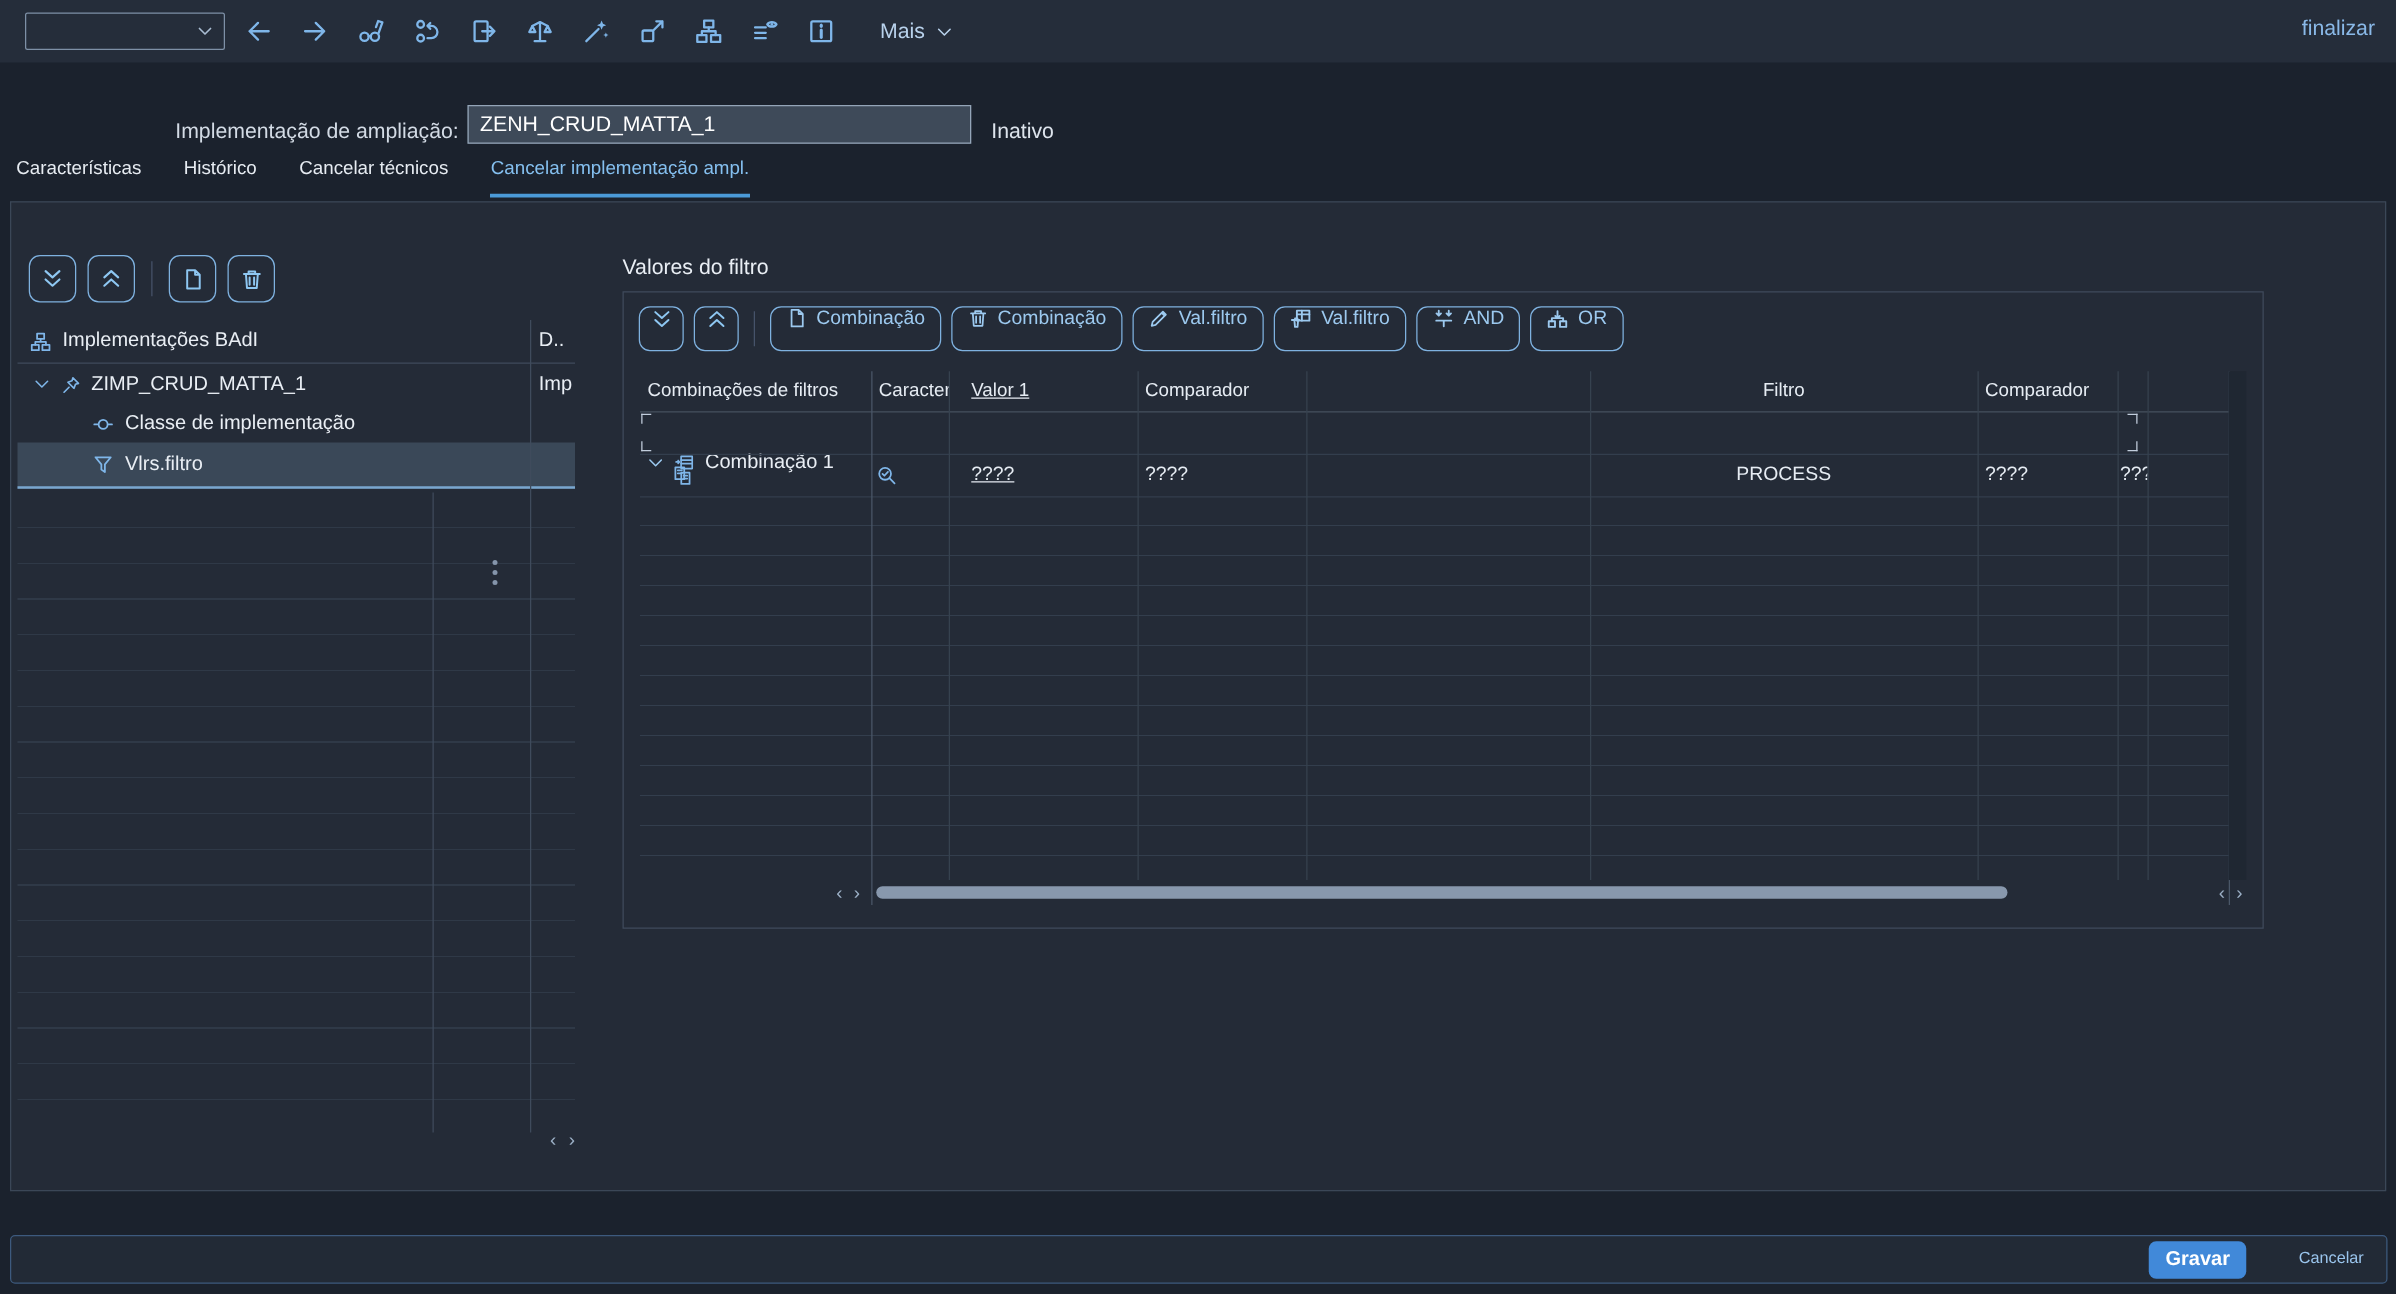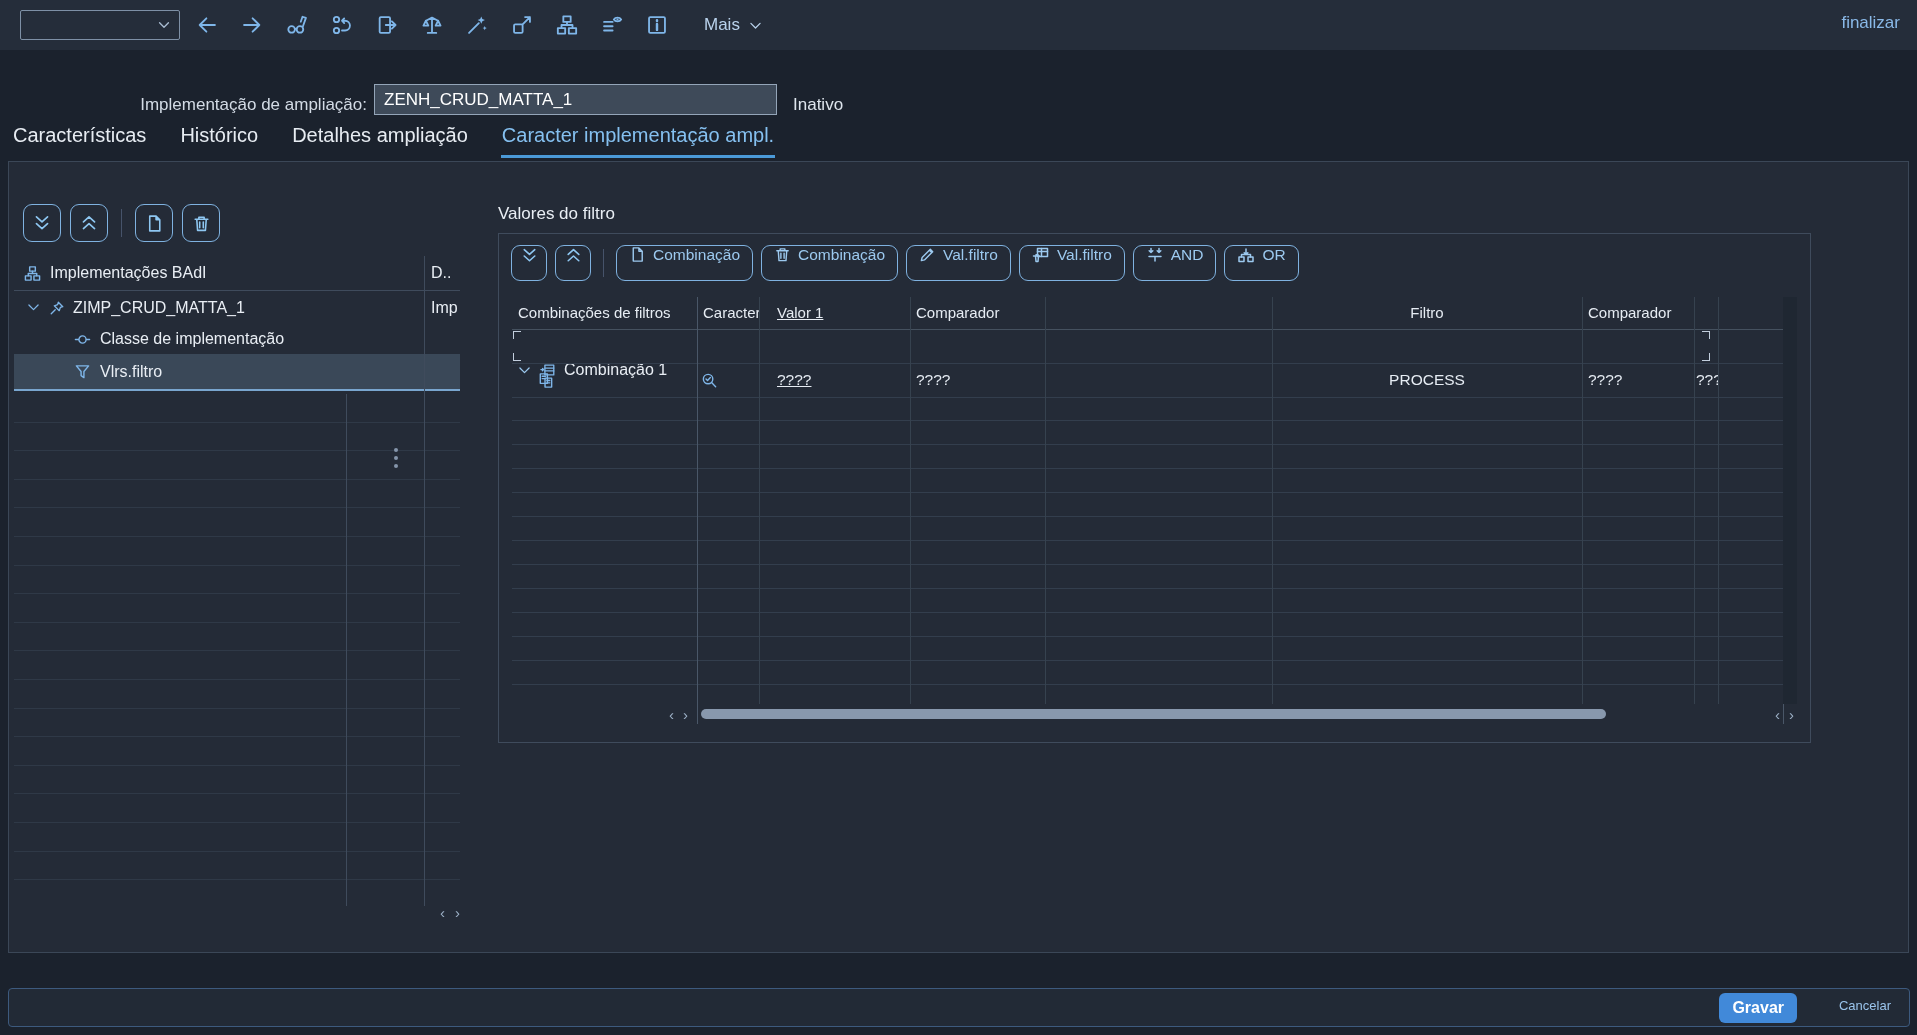--- a/index.html
+++ b/index.html
@@ -29,21 +29,21 @@
   
   .impl-label { position:absolute; left:0; top:95px; width:367px; text-align:right;
     font-size:17px; color:#d3dbe5; }
   .impl-input { position:absolute; left:374px; top:84px; width:403px; height:31px;
     background:#3e4a59; border:1px solid #94a5b8; color:#ffffff; font-size:17px;
     padding:0 9px; font-family:inherit; }
   .impl-status { position:absolute; left:793px; top:95px; font-size:17px; color:#dde4ec; }
 
   
   .tabs { position:absolute; left:12px; top:124px; display:flex; gap:32px; }
-  .tab { font-size:20px; color:#e7ecf2; padding:0 1px 9px 1px; line-height:22px;
+  .tab { font-size:15px; color:#e7ecf2; padding:0 1px 9px 1px; line-height:22px;
     cursor:pointer; border-bottom:3px solid transparent; }
   .tab.active { color:#85c0f0; border-bottom-color:#4b9ad8; }
 
   
   .content { position:absolute; left:8px; top:161px; width:1901px; height:792px;
     background:#242b37; border:1px solid #3b4757; }
 
   .icon-btn { height:38px; min-width:38px; border:1.5px solid #7fb2e0; border-radius:9px;
     background:transparent; color:#8ec7f2; display:flex; align-items:center;
     justify-content:center; cursor:pointer; font-family:inherit; }
@@ -219,22 +219,22 @@
   <button class="finalize">finalizar</button>
 </header>
 
 <label class="impl-label">Implementação de ampliação:</label>
 <input class="impl-input" value="ZENH_CRUD_MATTA_1" style="">
 <span class="impl-status">Inativo</span>
 
 <nav class="tabs">
   <div class="tab">Características</div>
   <div class="tab">Histórico</div>
-  <div class="tab">Detalhes ampliação</div>
-  <div class="tab active">Caracter implementação ampl.</div>
+  <div class="tab">Cancelar técnicos</div>
+  <div class="tab active">Cancelar implementação ampl.</div>
 </nav>
 
 <section class="content">
 
   <div class="lt-toolbar">
     <button class="icon-btn">
       <svg class="ic" width="20" height="20" viewBox="0 0 18 18">
           <path d="M4 3.5l5 4.5 5-4.5M4 9.5l5 4.5 5-4.5"></path>
         </svg>
     </button>

